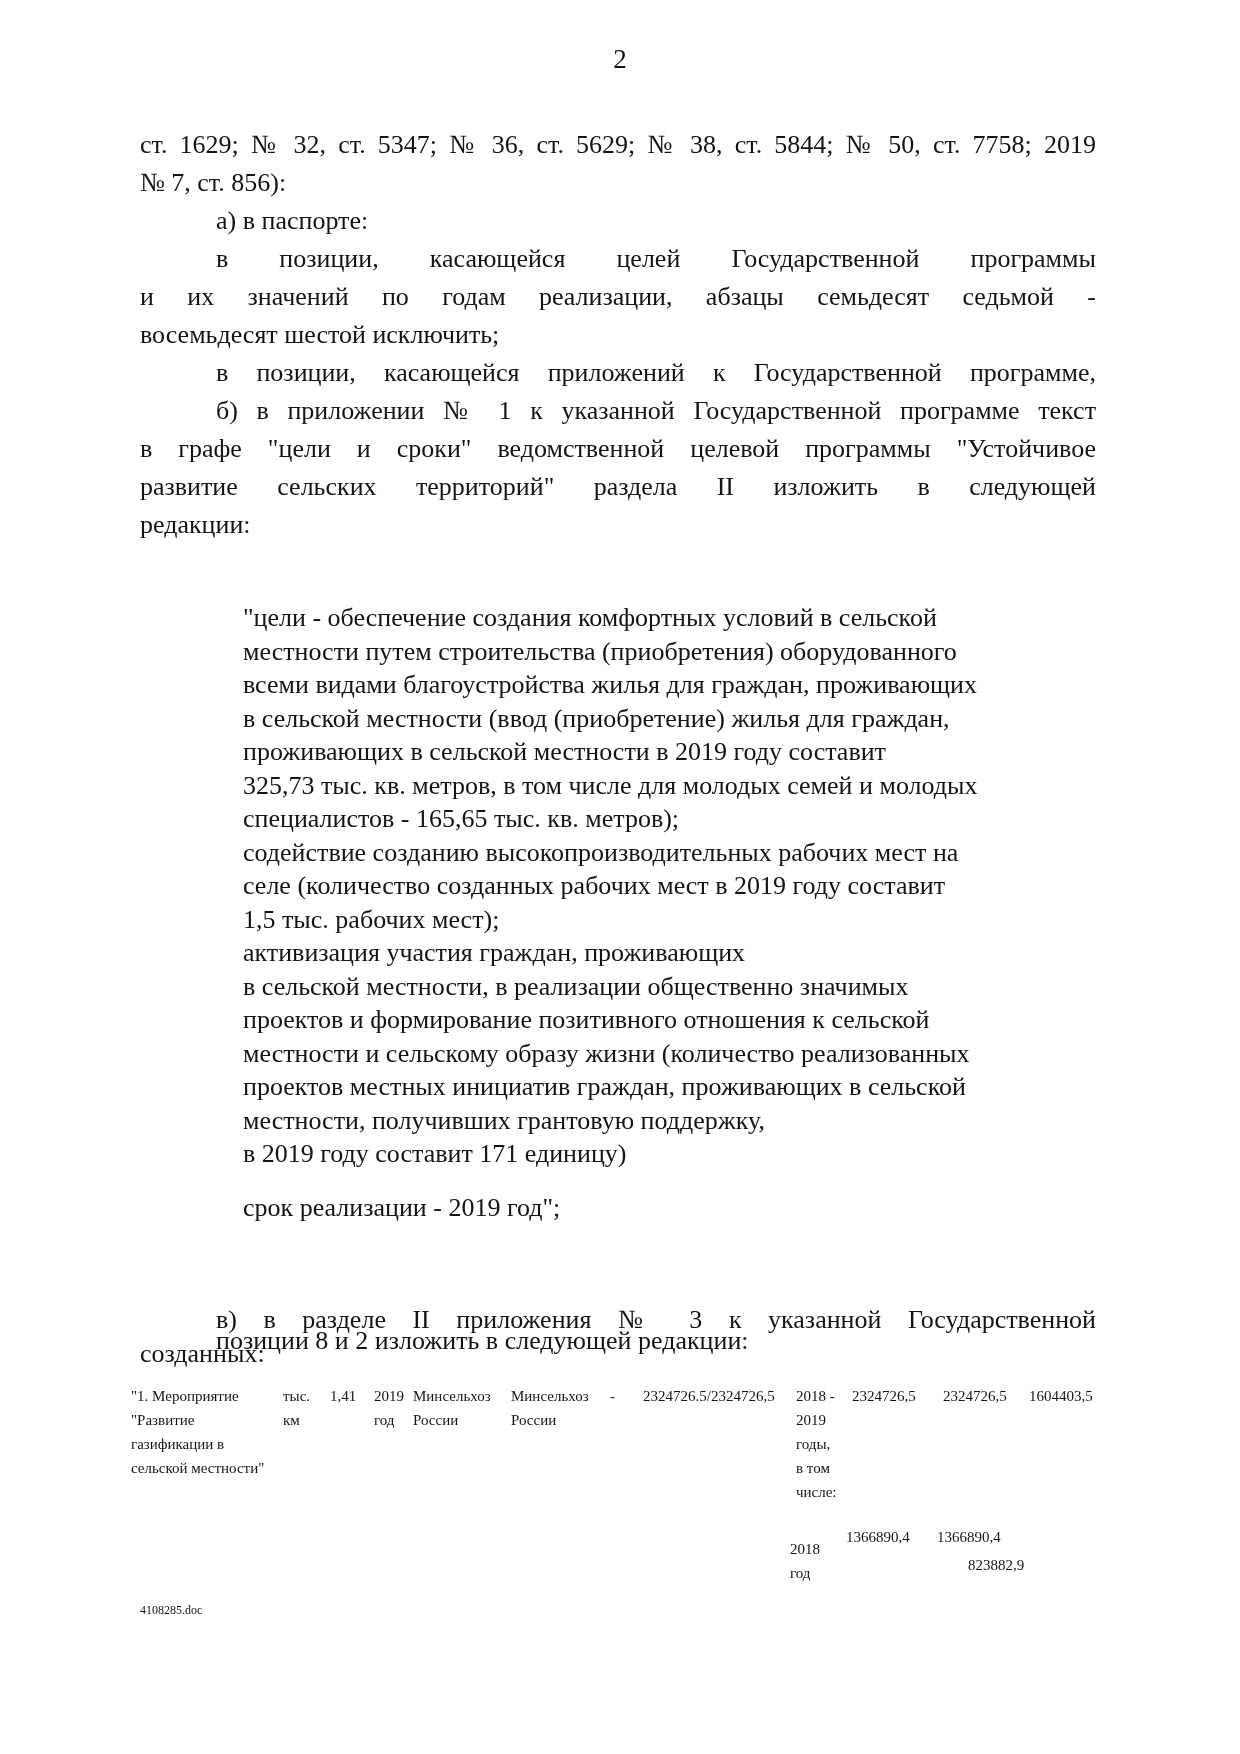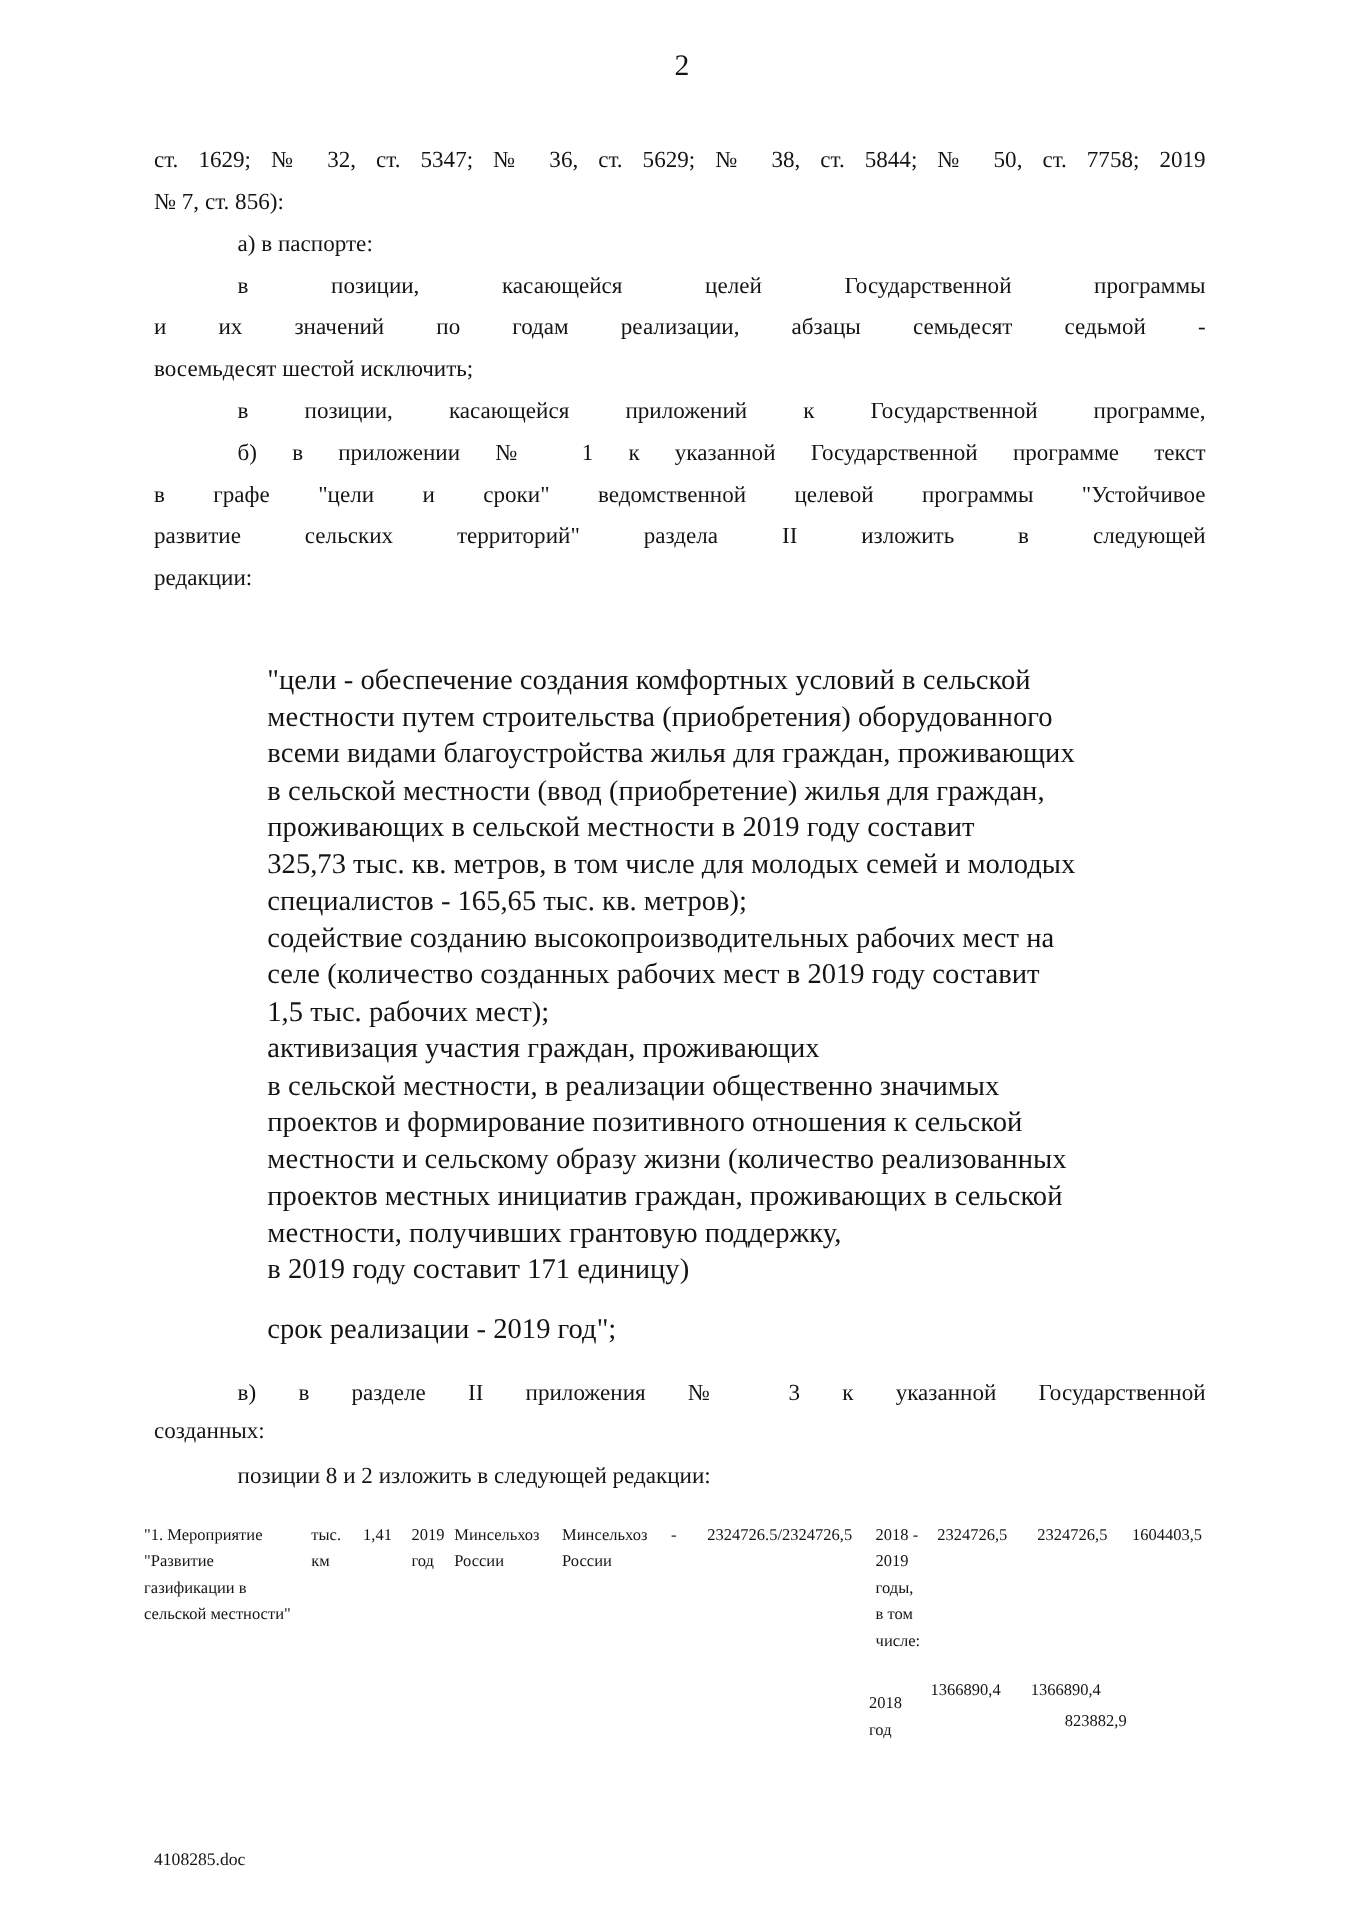--- a/index.html
+++ b/index.html
@@ -16,21 +16,21 @@
 
   .page-num {
     top: 44px; left: 0; width: 1240px;
     text-align: center;
     font-size: 27px;
   }
 
   .main-col { left: 140px; width: 956px; }
 
   .line {
-    font-size: 21px;
+    font-size: 26px;
     line-height: 38px;
     white-space: nowrap;
   }
   .jl {            
     text-align: justify;
     text-align-last: justify;
   }
   .ind { text-indent: 76px; }   
 
   .quote {
@@ -51,22 +51,22 @@
   .cell {
     position: absolute;
     top: 0;
     font-size: 15px;
     line-height: 24px;
     white-space: pre-line;
   }
   .cell.sub { top: 141px; }
 
   .footer {
-    top: 1682px; left: 140px;
-    font-size: 16px;
+    top: 1603px; left: 140px;
+    font-size: 12px;
     white-space: nowrap;
   }
 </style>
 </head>
 <body>
 
 <div class="sheet">
 
   <div class="abs page-num">2</div>
 
@@ -109,21 +109,21 @@
 активизация участия граждан, проживающих
 в сельской местности, в реализации общественно значимых
 проектов и формирование позитивного отношения к сельской
 местности и сельскому образу жизни (количество реализованных
 проектов местных инициатив граждан, проживающих в сельской
 местности, получивших грантовую поддержку,
 в 2019 году составит 171 единицу)</div>
 
   <div class="abs quote-term" style="top:1191px;">срок реализации - 2019 год";</div>
 
-  <div class="abs main-col item-v" style="top:1249px;">
+  <div class="abs main-col item-v" style="top:1303px;">
     <div class="line jl ind">в) в разделе II приложения № 3 к указанной Государственной</div>
     <div class="line">созданных:</div>
   </div>
 
   <div class="abs main-col" style="top:1322px;">
     <div class="line ind">позиции 8 и 2 изложить в следующей редакции:</div>
   </div>
 
   <div class="abs tbl">
     <div class="cell" style="left:131px; width:168px;">"1. Мероприятие

